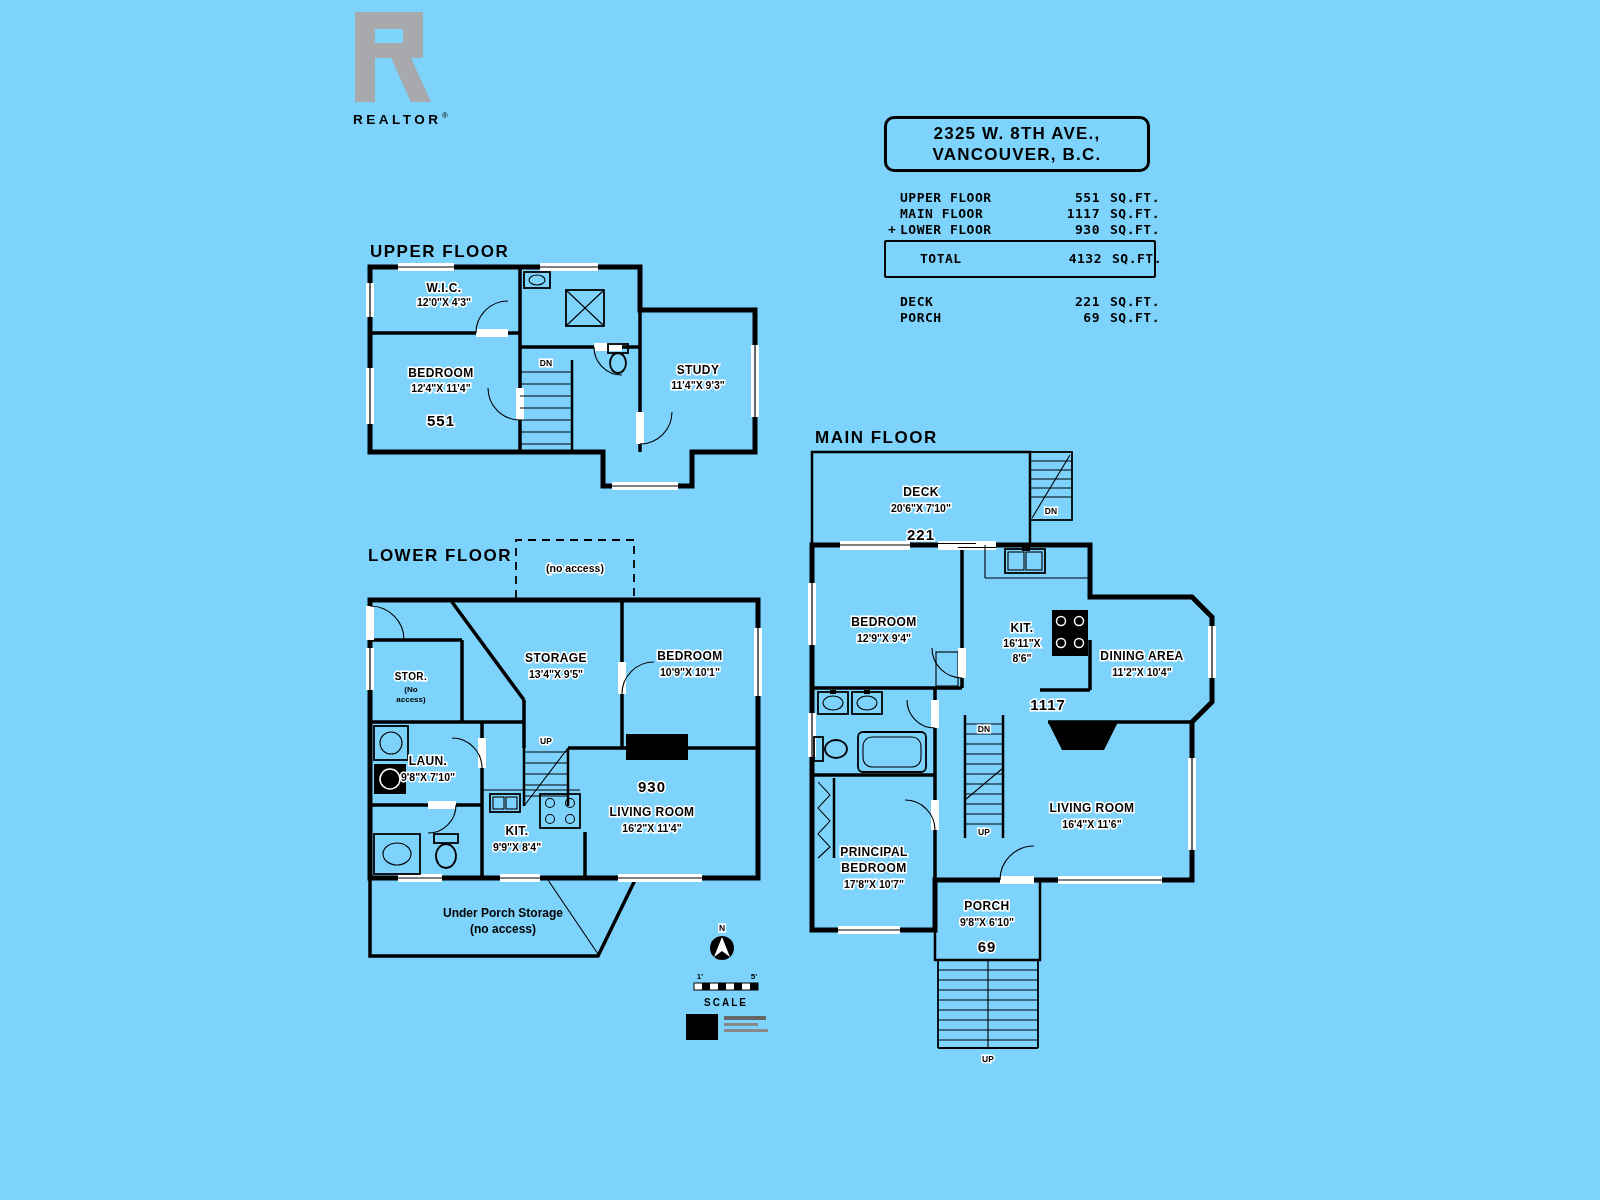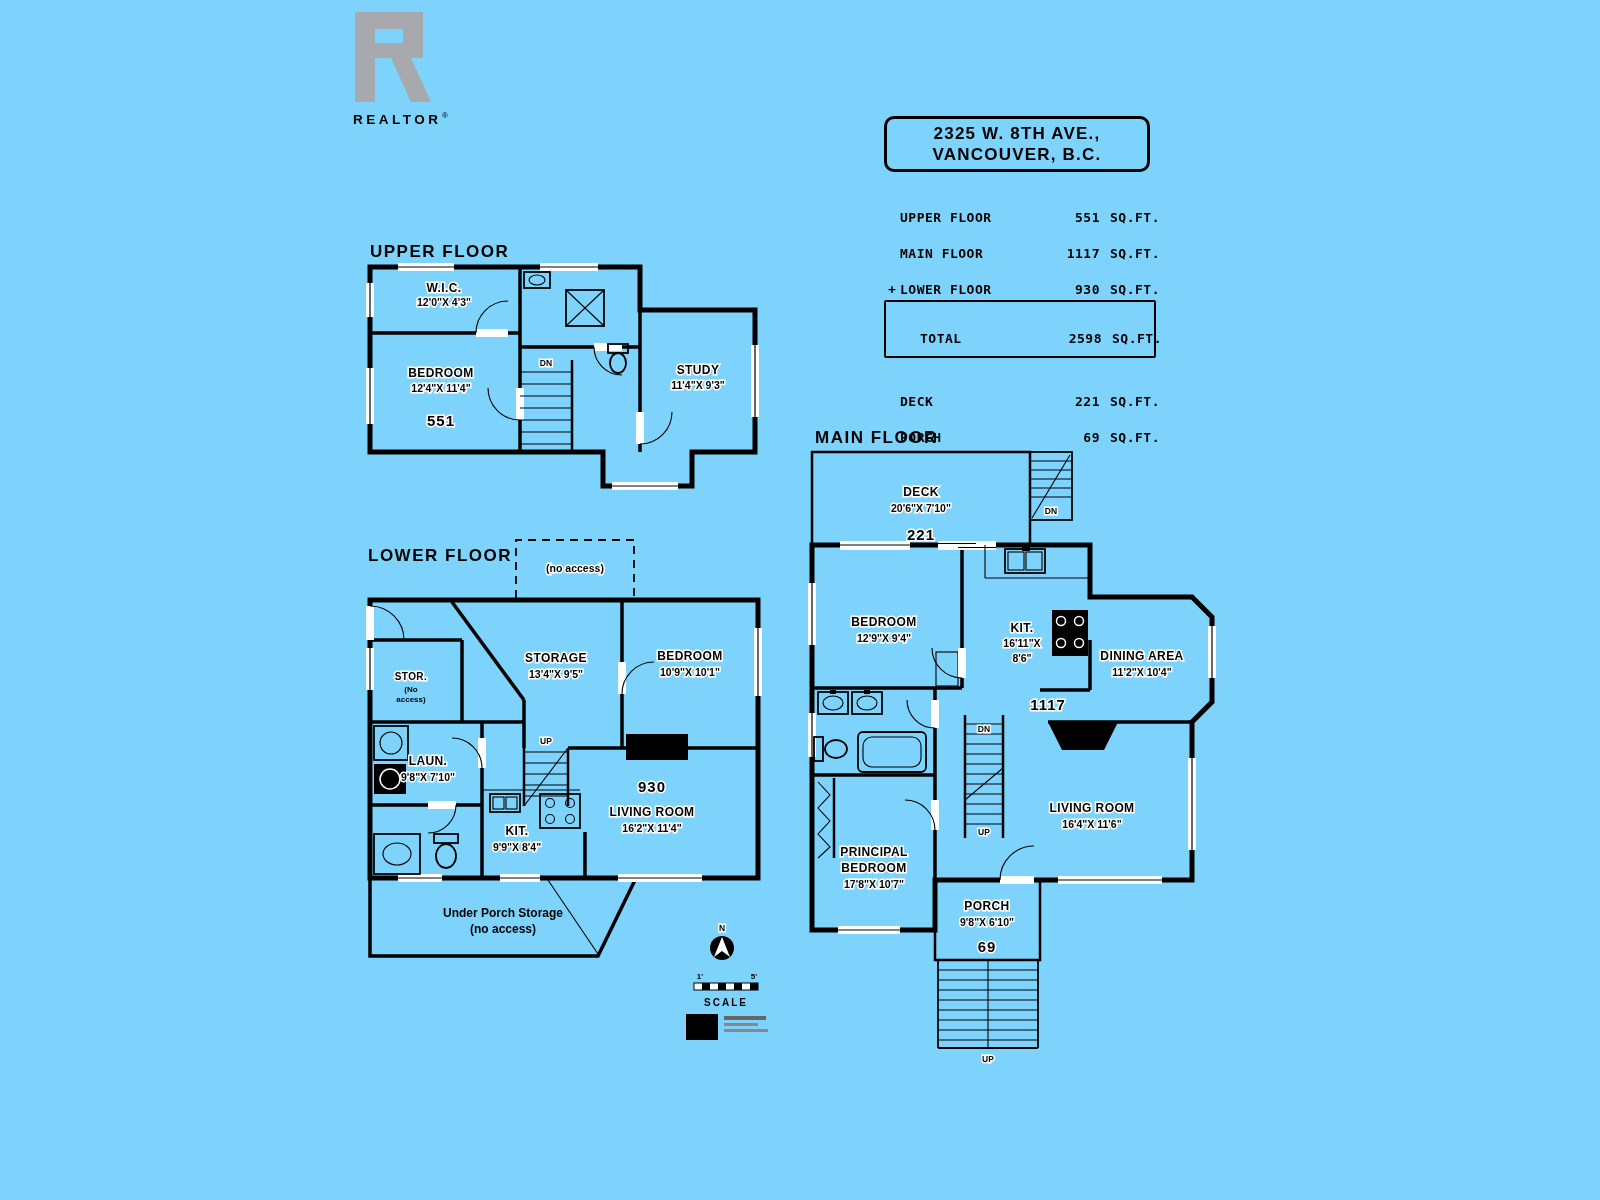--- a/index.html
+++ b/index.html
@@ -6,21 +6,21 @@
   .sheet{position:relative;width:1600px;height:1200px;background:#7dd3fc;font-family:"Liberation Sans",sans-serif;overflow:hidden;}
   .plan{position:absolute;left:0;top:0;display:block;}
   .realtor{position:absolute;left:345px;top:12px;width:110px;}
   .addr{position:absolute;left:884px;top:116px;width:266px;height:56px;border:3px solid #000;border-radius:10px;display:flex;flex-direction:column;align-items:center;justify-content:center;gap:1px;box-sizing:border-box;}
   .addr div{font-weight:bold;font-size:17px;letter-spacing:1.2px;}
   .area-table{position:absolute;left:884px;top:190px;width:272px;font-family:"DejaVu Sans Mono","Liberation Mono",monospace;font-weight:bold;font-size:13px;letter-spacing:0.5px;color:#000;}
   .arow{display:flex;align-items:baseline;line-height:16px;padding:0 4px;}
   .amark{width:12px;flex:none;}
   .albl{width:150px;flex:none;}
   .aval{width:50px;flex:none;text-align:right;}
-  .aunit{margin-left:10px;flex:none;margin-top:20px;}
+  .aunit{margin-left:10px;flex:none;}
   .total-row{border:2.5px solid #000;border-radius:2px;padding:9px 4px;margin-top:2px;}
   .total-row .albl{text-indent:18px;}
   .agap{height:16px;}
 
   
   .w5{stroke:#000;stroke-width:5;fill:none;}
   .w4{stroke:#000;stroke-width:3.5;fill:none;}
   .w3{stroke:#000;stroke-width:2.5;fill:none;}
   .w2{stroke:#000;stroke-width:1.8;fill:none;}
   .thin{stroke:#000;stroke-width:1.1;fill:none;}
@@ -77,21 +77,21 @@
     </div>
     <div class="arow">
       <span class="amark">+</span>
       <span class="albl">LOWER FLOOR</span>
       <span class="aval">930</span>
       <span class="aunit">SQ.FT.</span>
     </div>
     <div class="arow total-row">
       <span class="amark"></span>
       <span class="albl">TOTAL</span>
-      <span class="aval">2598</span>
+      <span class="aval">4132</span>
       <span class="aunit">SQ.FT.</span>
     </div>
     <div class="agap"></div>
     <div class="arow">
       <span class="amark"></span>
       <span class="albl">DECK</span>
       <span class="aval">221</span>
       <span class="aunit">SQ.FT.</span>
     </div>
     <div class="arow">

